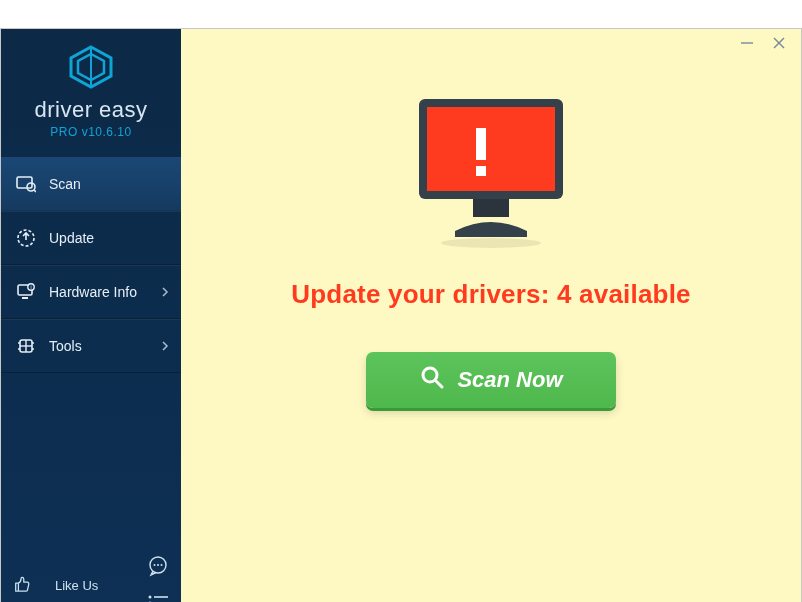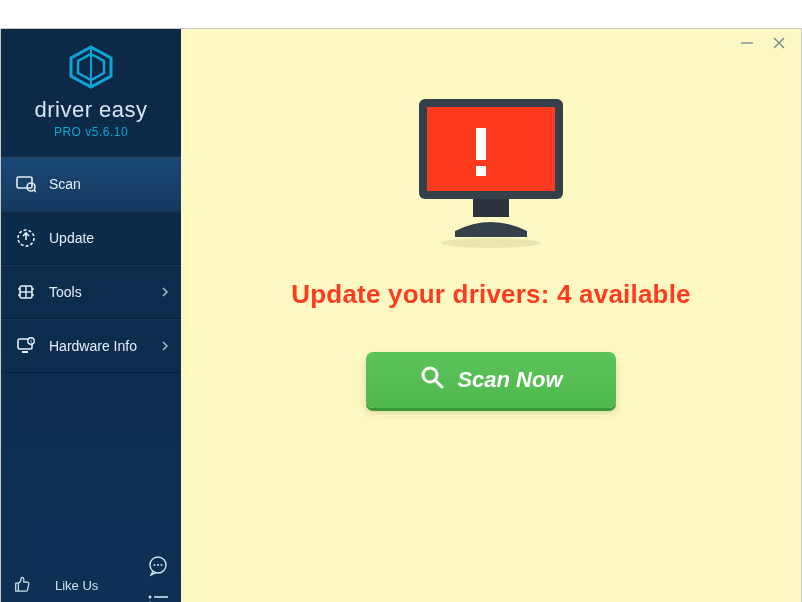--- a/index.html
+++ b/index.html
@@ -108,21 +108,21 @@
   <aside class="sidebar">
     <div class="brand">
       <span class="icon">
         <svg width="48" height="44" viewBox="0 0 48 44">
           <polygon points="24,2 44,13 44,31 24,42 4,31 4,13" fill="none" stroke="#0fa4d6" stroke-width="3"></polygon>
           <polygon points="24,9 37,16 37,28 24,35 11,28 11,16" fill="none" stroke="#0fa4d6" stroke-width="2.5"></polygon>
           <line x1="24" y1="2" x2="24" y2="42" stroke="#0fa4d6" stroke-width="2"></line>
         </svg>
       </span>
       <div class="brand-name">driver easy</div>
-      <div class="brand-version">PRO v5.6.10</div>
+      <div class="brand-version">PRO v10.6.10</div>
     </div>
 
     <nav class="nav">
       <div class="nav-item active">
         <span class="icon">
           <svg width="20" height="20" viewBox="0 0 20 20">
             <rect x="1" y="3" width="15" height="11" rx="1.5" fill="none" stroke="#e6eef6" stroke-width="1.6"></rect>
             <circle cx="15" cy="13" r="4" fill="none" stroke="#e6eef6" stroke-width="1.6"></circle>
             <line x1="18" y1="16" x2="20" y2="18" stroke="#e6eef6" stroke-width="1.6"></line>
           </svg>
@@ -131,52 +131,52 @@
       </div>
 
       <div class="nav-item">
         <span class="icon">
           <svg width="20" height="20" viewBox="0 0 20 20">
             <circle cx="10" cy="10" r="8" fill="none" stroke="#e6eef6" stroke-width="1.6" stroke-dasharray="3 2"></circle>
             <path d="M10 5 L10 12 M7 8 L10 5 L13 8" fill="none" stroke="#e6eef6" stroke-width="1.6"></path>
           </svg>
         </span>
         <span>Update</span>
+      </div>
+
+      <div class="nav-item">
+        <span class="icon">
+          <svg width="20" height="20" viewBox="0 0 20 20">
+            <rect x="2" y="3" width="14" height="10" rx="1.5" fill="none" stroke="#e6eef6" stroke-width="1.6"></rect>
+            <rect x="6" y="15" width="6" height="2" fill="#e6eef6"></rect>
+            <circle cx="15" cy="5" r="3.2" fill="#0d3055" stroke="#e6eef6" stroke-width="1.4"></circle>
+            <text x="15" y="7" font-size="5" fill="#e6eef6" text-anchor="middle" font-family="sans-serif">i</text>
+          </svg>
+        </span>
+        <span>Hardware Info</span>
+        <span class="chev">
+          <svg width="7" height="10" viewBox="0 0 7 10">
+              <path d="M1 1 L5 5 L1 9" fill="none" stroke="#cfe0ee" stroke-width="1.5"></path>
+            </svg>
+        </span>
       </div>
 
       <div class="nav-item">
         <span class="icon">
           <svg width="20" height="20" viewBox="0 0 20 20">
             <rect x="4" y="4" width="12" height="12" rx="2" fill="none" stroke="#e6eef6" stroke-width="1.6"></rect>
             <line x1="4" y1="10" x2="16" y2="10" stroke="#e6eef6" stroke-width="1.4"></line>
             <line x1="10" y1="4" x2="10" y2="16" stroke="#e6eef6" stroke-width="1.4"></line>
             <line x1="2" y1="7" x2="4" y2="7" stroke="#e6eef6" stroke-width="1.4"></line>
             <line x1="2" y1="13" x2="4" y2="13" stroke="#e6eef6" stroke-width="1.4"></line>
             <line x1="16" y1="7" x2="18" y2="7" stroke="#e6eef6" stroke-width="1.4"></line>
             <line x1="16" y1="13" x2="18" y2="13" stroke="#e6eef6" stroke-width="1.4"></line>
           </svg>
         </span>
         <span>Tools</span>
-        <span class="chev">
-          <svg width="7" height="10" viewBox="0 0 7 10">
-              <path d="M1 1 L5 5 L1 9" fill="none" stroke="#cfe0ee" stroke-width="1.5"></path>
-            </svg>
-        </span>
-      </div>
-
-      <div class="nav-item">
-        <span class="icon">
-          <svg width="20" height="20" viewBox="0 0 20 20">
-            <rect x="2" y="3" width="14" height="10" rx="1.5" fill="none" stroke="#e6eef6" stroke-width="1.6"></rect>
-            <rect x="6" y="15" width="6" height="2" fill="#e6eef6"></rect>
-            <circle cx="15" cy="5" r="3.2" fill="#0d3055" stroke="#e6eef6" stroke-width="1.4"></circle>
-            <text x="15" y="7" font-size="5" fill="#e6eef6" text-anchor="middle" font-family="sans-serif">i</text>
-          </svg>
-        </span>
-        <span>Hardware Info</span>
         <span class="chev">
           <svg width="7" height="10" viewBox="0 0 7 10">
               <path d="M1 1 L5 5 L1 9" fill="none" stroke="#cfe0ee" stroke-width="1.5"></path>
             </svg>
         </span>
       </div>
     </nav>
 
     <div class="sidebar-bottom">
       <div class="likeus">

